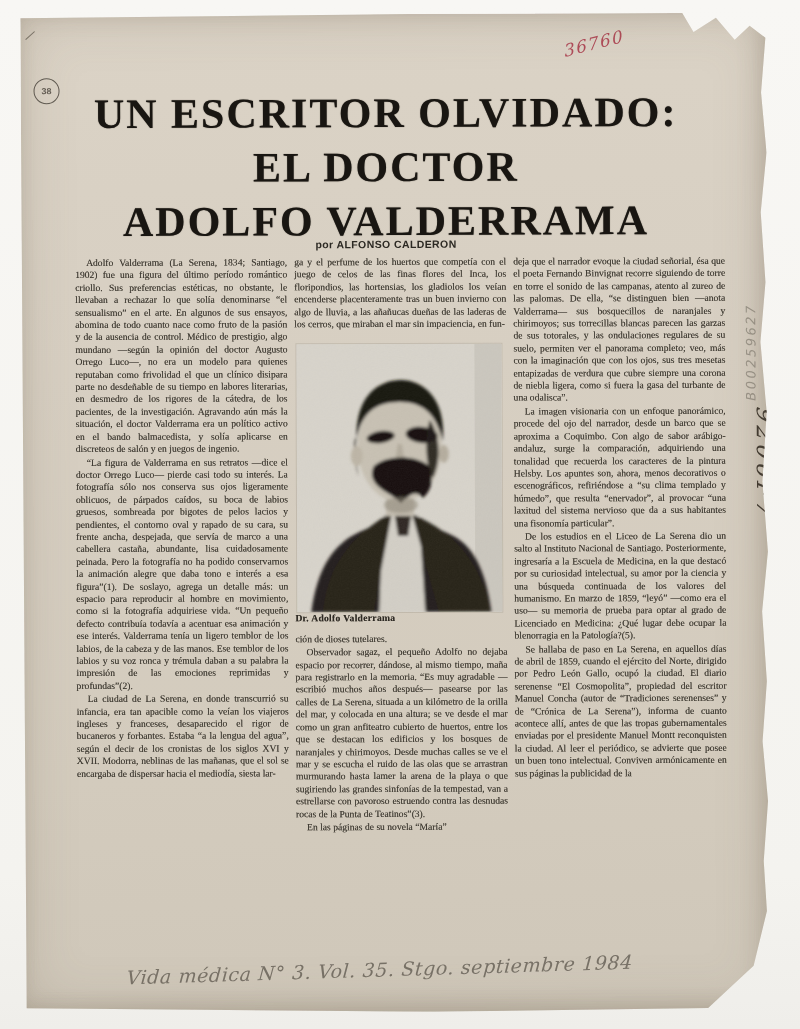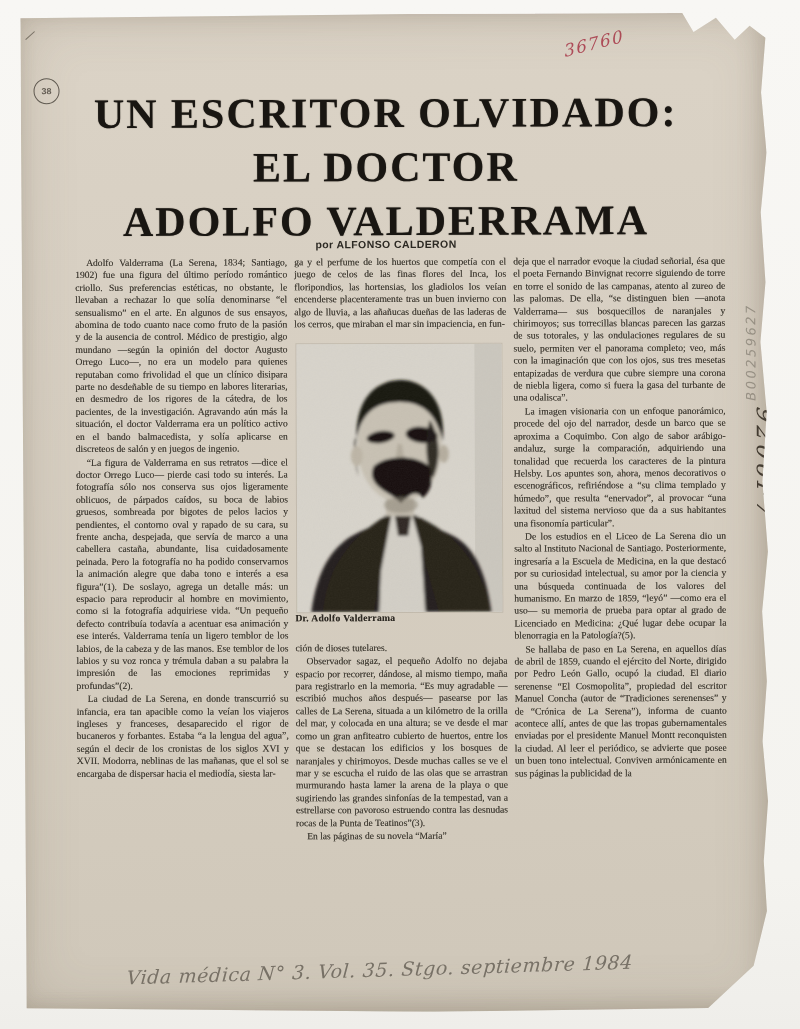--- a/index.html
+++ b/index.html
@@ -61,21 +61,21 @@
   .col p + p{margin-top:1px;}
   .col.cont p:first-child{text-indent:0;}
   .photo{
     margin:14px 0 0 2px;width:205px;height:268px;background:#d6d2c9;
     box-shadow:0 0 0 1px rgba(90,82,68,.15);
   }
   .caption{
     margin-top:14px;font-weight:bold;font-size:9.6px;letter-spacing:.3px;
     color:#2e2a24;text-indent:0 !important;
   }
-  .mid-bottom{margin-top:17px;}
+  .mid-bottom{margin-top:8px;}
   .pencil-code{
     position:absolute;left:722px;top:388px;width:158px;
     transform-origin:0 0;transform:rotate(-90deg);
     font-size:13px;letter-spacing:2.5px;color:#938d82;
     font-family:"DejaVu Sans",sans-serif;font-style:italic;opacity:.85;
   }
   .ink-code{
     position:absolute;left:756px;top:398px;width:164px;
     transform-origin:0 0;transform:rotate(90deg) skewX(-12deg);
     font-size:23px;letter-spacing:4px;color:#3d372f;

